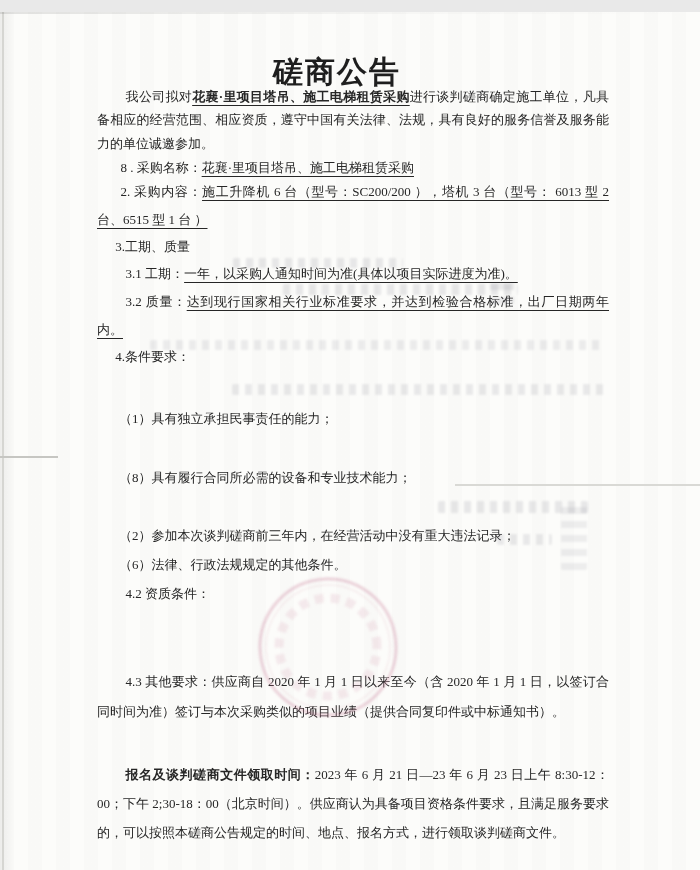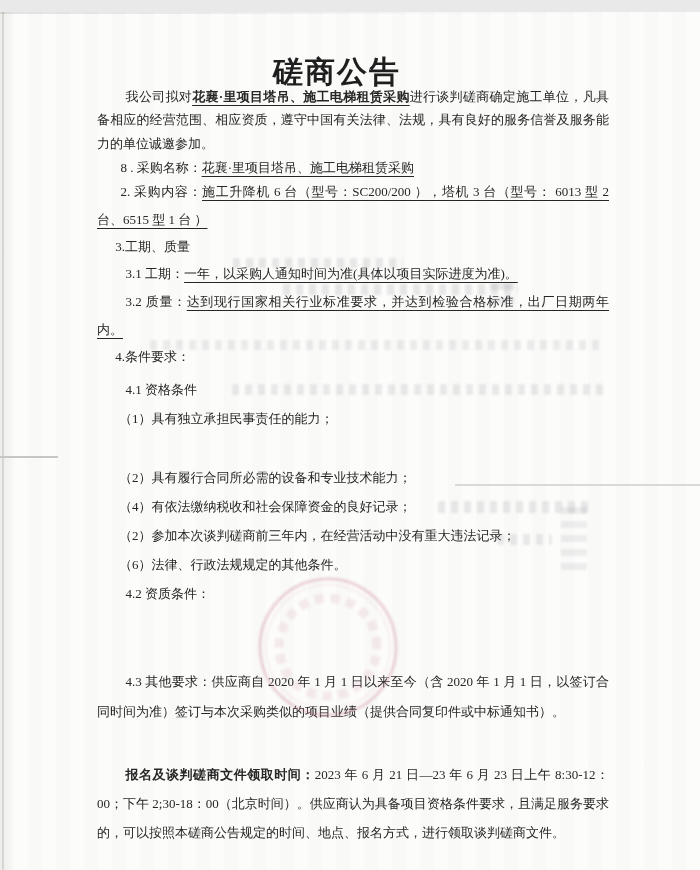--- a/index.html
+++ b/index.html
@@ -69,25 +69,23 @@
   <p class="blk ind18" style="top:166px"><span>2. 采购内容：</span><span class="u">施工升降机 6 台（型号：SC200/200 ），塔机 3 台（型号： 6013 型 2 台、6515 型 1 台 ）</span></p>
 
   <p class="blk ind14" style="top:221px">3.工期、质量</p>
 
   <p class="blk ind22" style="top:248px"><span>3.1 工期：</span><span class="u">一年，以采购人通知时间为准(具体以项目实际进度为准)。</span></p>
 
   <p class="blk ind22" style="top:276px"><span>3.2 质量：</span><span class="u">达到现行国家相关行业标准要求，并达到检验合格标准，出厂日期两年内。</span></p>
 
   <p class="blk ind14" style="top:331px">4.条件要求：</p>
 
-  <p class="blk ind22" style="top:364px">4.1 资格条件</p>
 
   <p class="blk ind17" style="top:393px">（1）具有独立承担民事责任的能力；</p>
-  <p class="blk ind17" style="top:452px">（2）具有履行合同所必需的设备和专业技术能力；</p>
-  <p class="blk ind17" style="top:481px">（4）有依法缴纳税收和社会保障资金的良好记录；</p>
+  <p class="blk ind17" style="top:452px">（8）具有履行合同所必需的设备和专业技术能力；</p>
   <p class="blk ind17" style="top:510px">（2）参加本次谈判磋商前三年内，在经营活动中没有重大违法记录；</p>
   <p class="blk ind17" style="top:539px">（6）法律、行政法规规定的其他条件。</p>
 
   <p class="blk ind22" style="top:568px">4.2 资质条件：</p>
 
 
   <p class="blk ind22" style="top:655px;line-height:29.5px">4.3 其他要求：供应商自 2020 年 1 月 1 日以来至今（含 2020 年 1 月 1 日，以签订合同时间为准）签订与本次采购类似的项目业绩（提供合同复印件或中标通知书）。</p>
 
   <p class="blk ind22" style="top:748px;line-height:29px"><span class="b">报名及谈判磋商文件领取时间：</span><span>2023 年 6 月 21 日—23 年 6 月 23 日上午 8:30-12：00；下午 2;30-18：00（北京时间）。供应商认为具备项目资格条件要求，且满足服务要求的，可以按照本磋商公告规定的时间、地点、报名方式，进行领取谈判磋商文件。</span></p>
 

